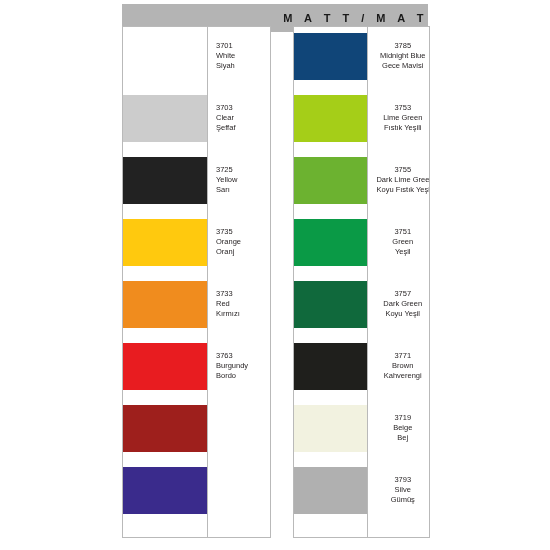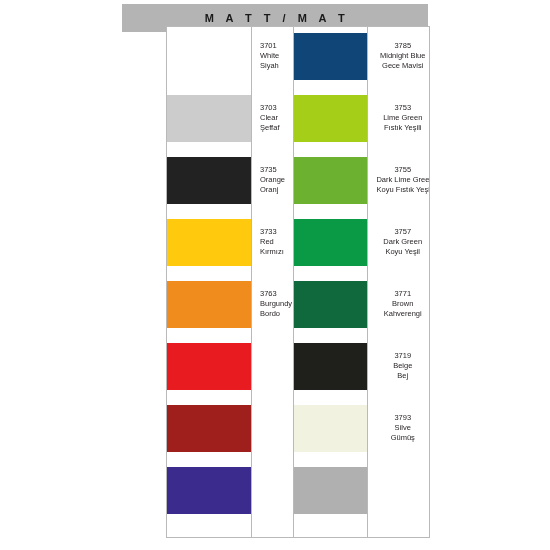--- a/index.html
+++ b/index.html
@@ -24,21 +24,21 @@
   
   #header-bar {
     position: absolute;
     left: 122px;
     top: 4px;
     width: 306px;
     height: 28px;
     background: #b4b4b4;
     display: flex;
     align-items: center;
-    justify-content: center;
+    justify-content: flex-end;
   }
   #header-title {
     font-size: 11px;
     font-weight: bold;
     color: #1a1a1a;
     letter-spacing: 4.5px;
     line-height: 1;
     white-space: nowrap;
     padding-left: 4px;
   }
@@ -46,21 +46,21 @@
   
   .color-column {
     position: absolute;
     top: 26px;
     height: 512px;
     box-sizing: border-box;
     border: 1px solid #b9b9b9;
     background: #ffffff;
     display: flex;
   }
-  #column-left  { left: 122px;  width: 149px; margin-left: 44px; }
+  #column-left  { left: 122px;  width: 149px; }
   #column-right { left: 293px;  width: 137px; text-align: center; }
 
   .swatch-col {
     box-sizing: border-box;
     border-right: 1px solid #b9b9b9;
     background: #ffffff;
     padding: 6px 0 6px 0;
     display: flex;
     flex-direction: column;
     justify-content: flex-start;
@@ -148,20 +148,25 @@
           <span class="ln">3701</span>
           <span class="ln">White</span>
           <span class="ln">Siyah</span>
         </div>
         <div class="label-cell">
           <span class="ln">3703</span>
           <span class="ln">Clear</span>
           <span class="ln">Şeffaf</span>
         </div>
         <div class="label-cell">
+          <span class="ln">3725</span>
+          <span class="ln">Yellow</span>
+          <span class="ln">Sarı</span>
+        </div>
+        <div class="label-cell">
           <span class="ln">3735</span>
           <span class="ln">Orange</span>
           <span class="ln">Oranj</span>
         </div>
         <div class="label-cell">
           <span class="ln">3733</span>
           <span class="ln">Red</span>
           <span class="ln">Kırmızı</span>
         </div>
         <div class="label-cell">
@@ -209,20 +214,25 @@
           <span class="ln">3753</span>
           <span class="ln">Lime Green</span>
           <span class="ln">Fıstık Yeşili</span>
         </div>
         <div class="label-cell">
           <span class="ln">3755</span>
           <span class="ln">Dark Lime Green</span>
           <span class="ln">Koyu Fıstık Yeşili</span>
         </div>
         <div class="label-cell">
+          <span class="ln">3751</span>
+          <span class="ln">Green</span>
+          <span class="ln">Yeşil</span>
+        </div>
+        <div class="label-cell">
           <span class="ln">3757</span>
           <span class="ln">Dark Green</span>
           <span class="ln">Koyu Yeşil</span>
         </div>
         <div class="label-cell">
           <span class="ln">3771</span>
           <span class="ln">Brown</span>
           <span class="ln">Kahverengi</span>
         </div>
         <div class="label-cell">

